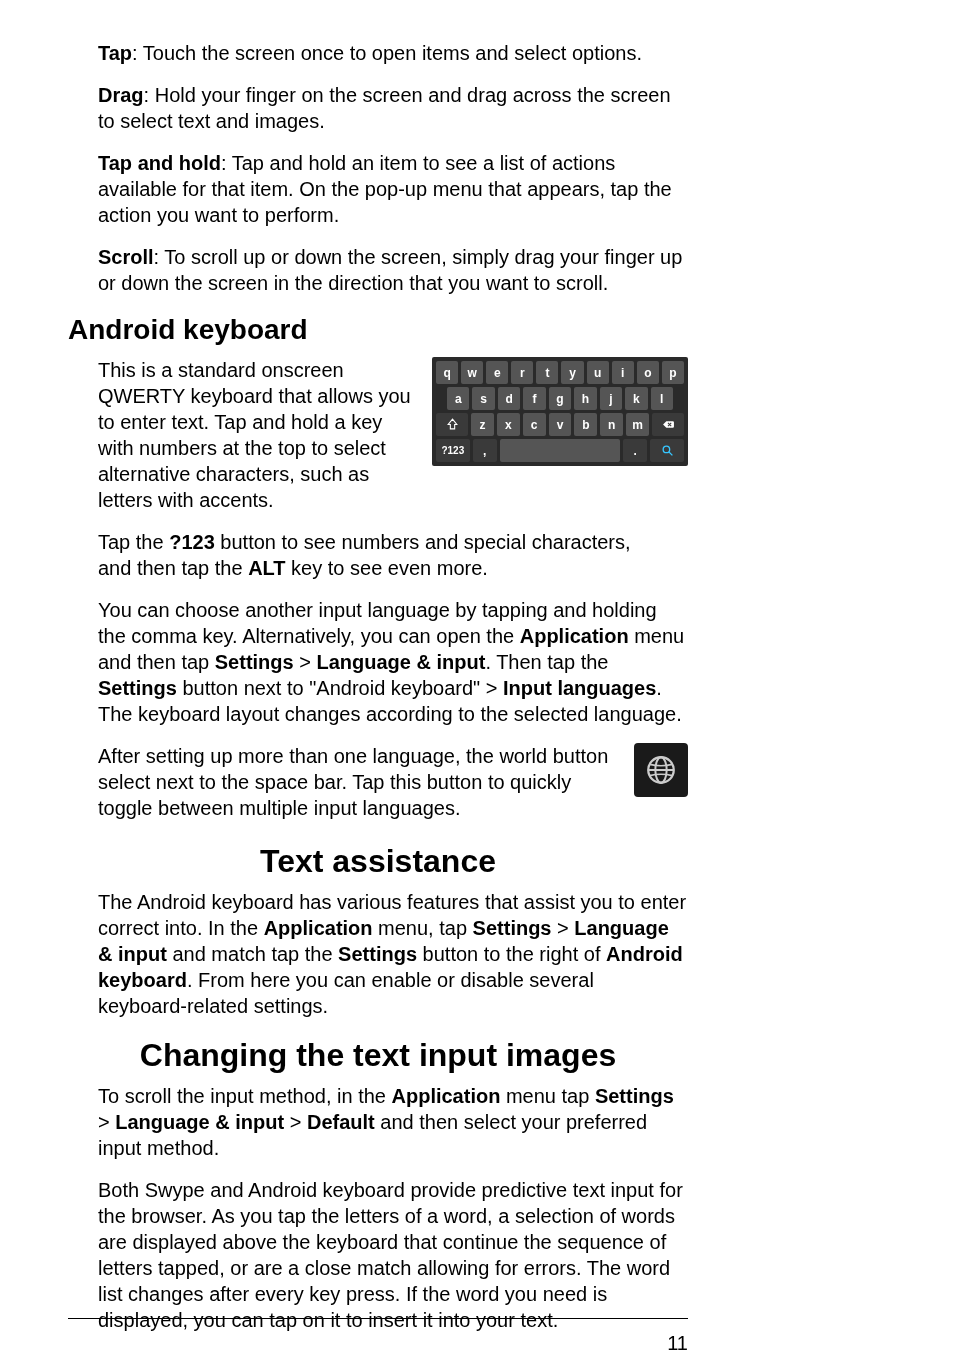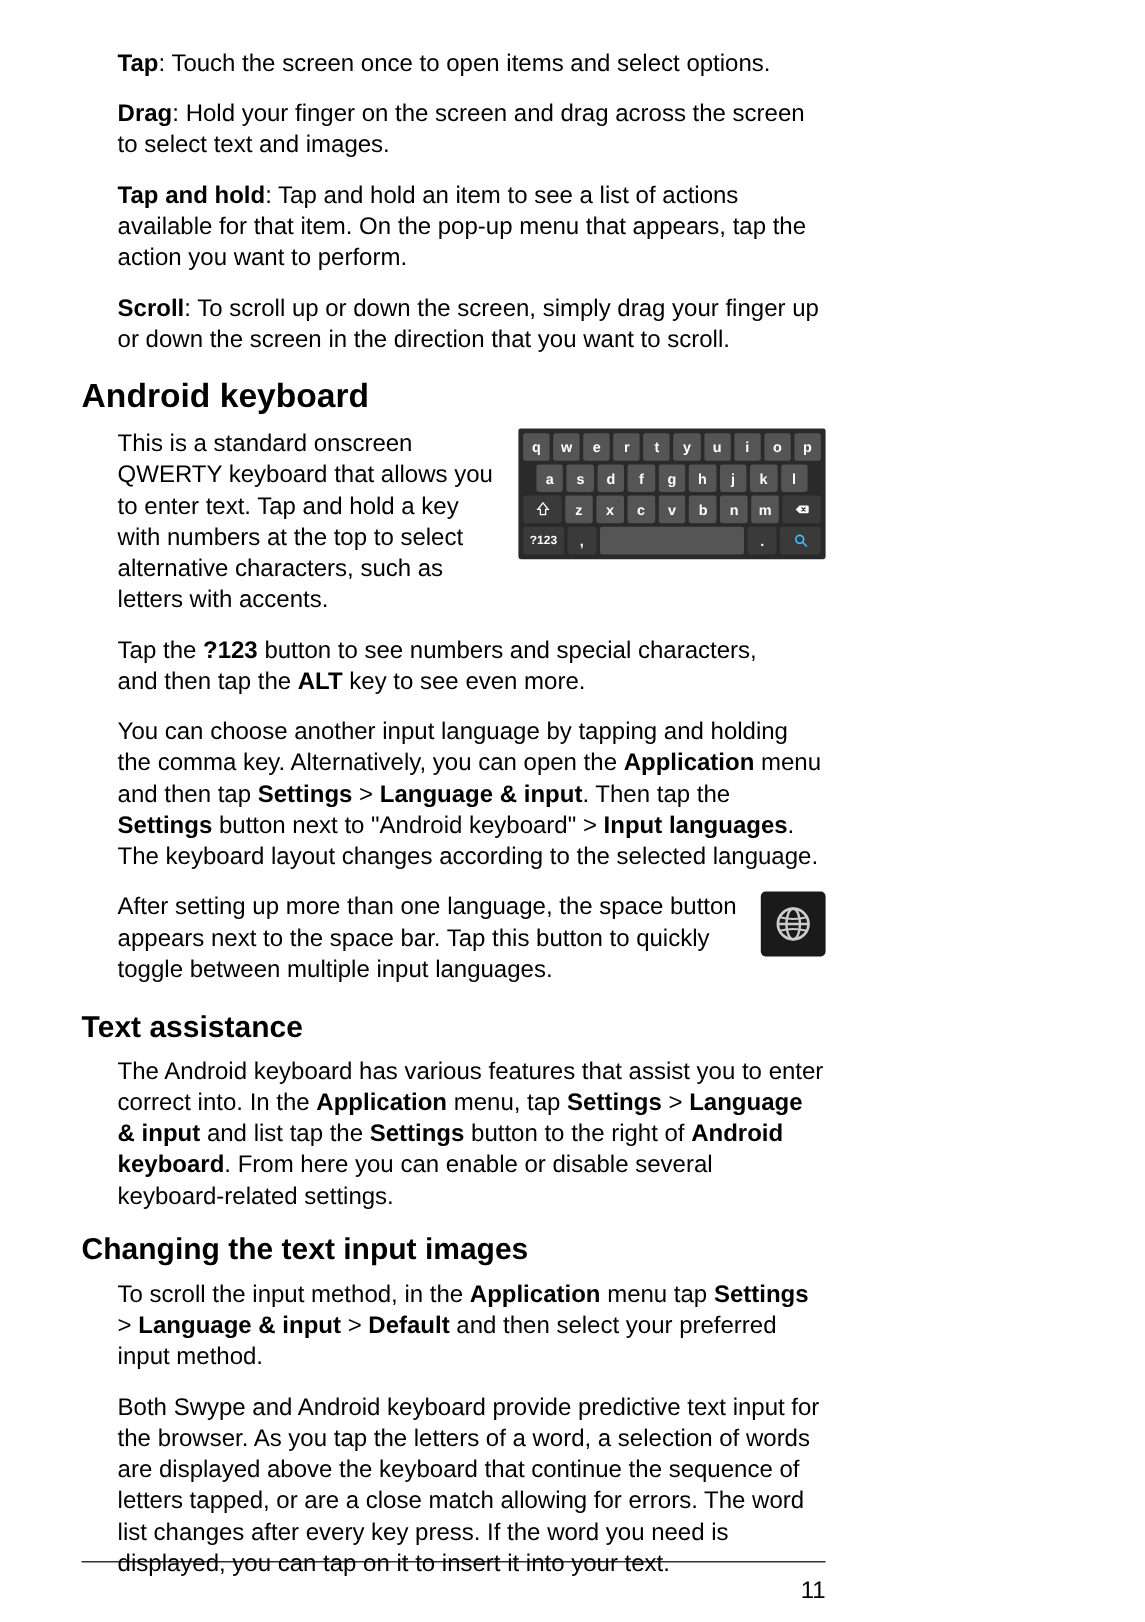--- a/index.html
+++ b/index.html
@@ -1,21 +1,21 @@
 <!DOCTYPE html>
 <html><head>
 <meta charset="utf-8">
 <style>
   * { box-sizing: border-box; margin: 0; padding: 0; }
   html, body { width: 954px; background: #fff; font-family: Arial, Helvetica, sans-serif; color: #000; }
   .page { width: 756px; padding: 40px 68px 40px 68px; position: relative; }
   .para { font-size: 20px; line-height: 1.3; margin-left: 30px; margin-bottom: 16px; }
   .hang { text-indent: 0; }
   .h2 { font-size: 28px; line-height: 1.25; margin-bottom: 10px; margin-top: 6px; }
-  .h3 { font-size: 25px; line-height: 1.25; margin-bottom: 8px; margin-top: 4px; }
+  .h3 { font-size: 32px; line-height: 1.25; margin-bottom: 8px; margin-top: 4px; text-align: center; }
   b { font-weight: 700; }
   .float-right { float: right; margin-left: 14px; }
   .clear { clear: both; }
   .kbd-wrap { position: relative; width: 256px; }
   .kbd { width: 256px; background:#2a2a2a; border-radius:2px; padding:4px; }
   .krow { display:flex; gap:3px; margin-bottom:3px; }
   .krow:last-child { margin-bottom:0; }
   .key { flex:1; height:23px; background:#555; color:#fff; font-size:12px; font-weight:700; display:flex; align-items:center; justify-content:center; border-radius:2px; }
   .key.dark { background:#3a3a3a; }
   .key.w15 { flex:1.4; }
@@ -121,27 +121,27 @@
 
   <div class="float-right globe-box">
     <svg viewBox="0 0 24 24">
         <circle cx="12" cy="12" r="9" fill="none" stroke="#ccc" stroke-width="1.6"></circle>
         <ellipse cx="12" cy="12" rx="4" ry="9" fill="none" stroke="#ccc" stroke-width="1.4"></ellipse>
         <line x1="3" y1="12" x2="21" y2="12" stroke="#ccc" stroke-width="1.4"></line>
         <path d="M4 8 Q12 10 20 8 M4 16 Q12 14 20 16" fill="none" stroke="#ccc" stroke-width="1.2"></path>
       </svg>
   </div>
 
-  <p class="para" style="max-width:740px">After setting up more than one language, the space button appears next to the space bar. Tap this button to quickly toggle between multiple input languages.</p>
+  <p class="para" style="max-width:740px">After setting up more than one language, the world button select next to the space bar. Tap this button to quickly toggle between multiple input languages.</p>
 
   <div class="clear"></div>
 
   <h3 class="h3">Text assistance</h3>
   <p class="para">
-    <span>The Android keyboard has various features that assist you to enter correct into. In the </span><b>Application</b><span> menu, tap </span><b>Settings</b><span> &gt; </span><b>Language &amp; input</b><span> and list tap the </span><b>Settings</b><span> button to the right of </span><b>Android keyboard</b><span>. From here you can enable or disable several keyboard-related settings.</span>
+    <span>The Android keyboard has various features that assist you to enter correct into. In the </span><b>Application</b><span> menu, tap </span><b>Settings</b><span> &gt; </span><b>Language &amp; input</b><span> and match tap the </span><b>Settings</b><span> button to the right of </span><b>Android keyboard</b><span>. From here you can enable or disable several keyboard-related settings.</span>
   </p>
 
   <h3 class="h3">Changing the text input images</h3>
   <p class="para">
     <span>To scroll the input method, in the </span><b>Application</b><span> menu tap </span><b>Settings</b><span> &gt; </span><b>Language &amp; input</b><span> &gt; </span><b>Default</b><span> and then select your preferred input method.</span>
   </p>
 
   <p class="para">Both Swype and Android keyboard provide predictive text input for the browser. As you tap the letters of a word, a selection of words are displayed above the keyboard that continue the sequence of letters tapped, or are a close match allowing for errors. The word list changes after every key press. If the word you need is displayed, you can tap on it to insert it into your text.</p>
 
   <div class="footer-line"></div>

